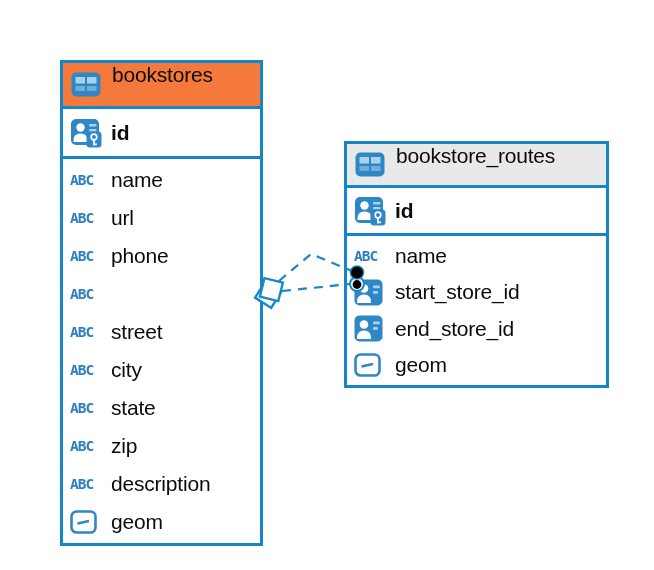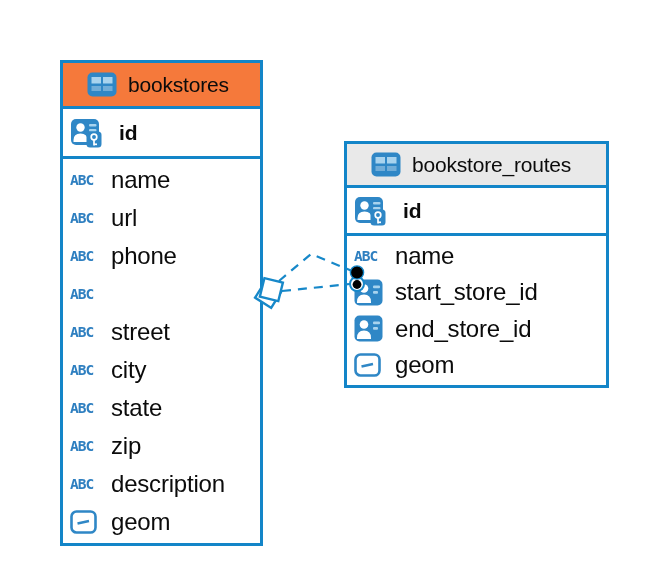--- a/index.html
+++ b/index.html
@@ -7,36 +7,36 @@
     position:relative;width:654px;height:570px;background:#ffffff;overflow:hidden;
     font-family:"Liberation Sans","DejaVu Sans",sans-serif;color:#0b0b0b;
   }
   .er-table{
     position:absolute;background:#ffffff;border:3.5px solid #1385c8;
     display:flex;flex-direction:column;box-sizing:border-box;
   }
   .er-table.bookstores{left:60px;top:60px;width:203px;height:486px;}
   .er-table.routes{left:344px;top:141px;width:265px;height:247px;}
   .tbl-header{
-    display:flex;align-items:center;gap:9px;padding-left:24px;
+    display:flex;gap:9px;padding-left:8px;
     border-bottom:3px solid #1385c8;flex:0 0 auto;box-sizing:border-box;
   }
   .bookstores .tbl-header{height:46px;}
   .routes .tbl-header{height:44px;}
   .tbl-title{font-size:21px;font-weight:400;white-space:nowrap;letter-spacing:-0.2px;}
   .pk-row{
-    display:flex;align-items:center;gap:17px;padding-left:7px;
+    display:flex;align-items:center;gap:9px;padding-left:7px;
     border-bottom:3px solid #1385c8;flex:0 0 auto;box-sizing:border-box;
   }
   .bookstores .pk-row{height:50px;}
   .routes .pk-row{height:48px;}
   .pk-name{font-size:21px;font-weight:700;letter-spacing:-0.2px;}
   .rows{display:flex;flex-direction:column;flex:1 1 auto;padding:2px 0;}
   .row{display:flex;align-items:center;gap:9px;padding-left:7px;flex:1 1 0;}
-  .col-name{font-size:24px;font-weight:400;white-space:nowrap;letter-spacing:-0.2px;text-align:right;}
+  .col-name{font-size:21px;font-weight:400;white-space:nowrap;letter-spacing:-0.2px;text-align:right;}
   .icon-box{width:32px;flex:0 0 32px;display:flex;align-items:center;justify-content:flex-start;}
   .abc-glyph{
     font-family:"DejaVu Sans Mono","Liberation Mono",monospace;
     font-weight:700;font-size:14.5px;color:#2e7fc0;letter-spacing:-1px;
   }
   .overlay{position:absolute;left:0;top:0;width:654px;height:570px;}
 </style>
 </head>
 <body>
 

